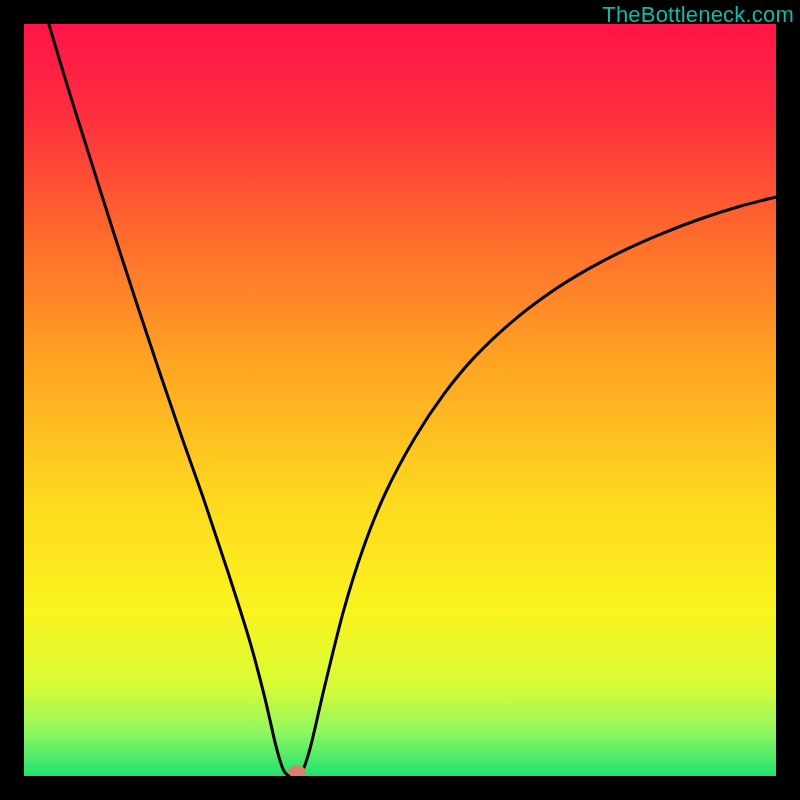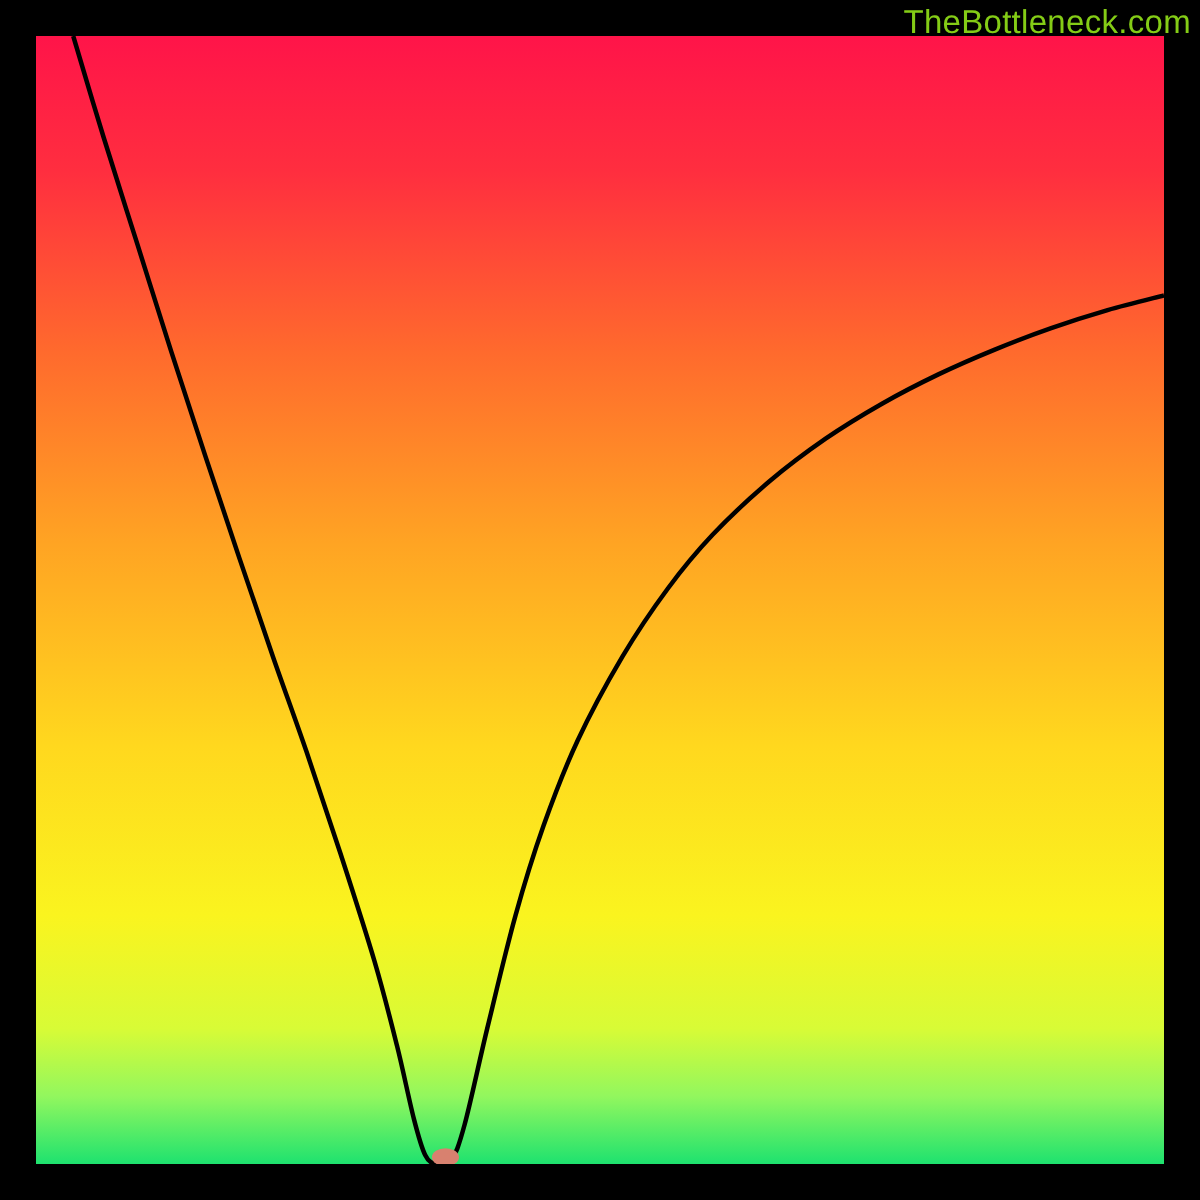--- a/index.html
+++ b/index.html
@@ -23,21 +23,21 @@
     position: absolute;
     left: 0;
     top: 0;
     width: 752px;
     height: 752px;
   }
   .watermark {
     position: absolute;
     top: 2px;
     right: 6px;
-    color: #84cc16;
+    color: #14b8a6;
     font-size: 22px;
     font-weight: 500;
     letter-spacing: 0.2px;
     z-index: 50;
   }
 </style>
 </head>
 <body>
 
 <div class="watermark">TheBottleneck.com</div>

